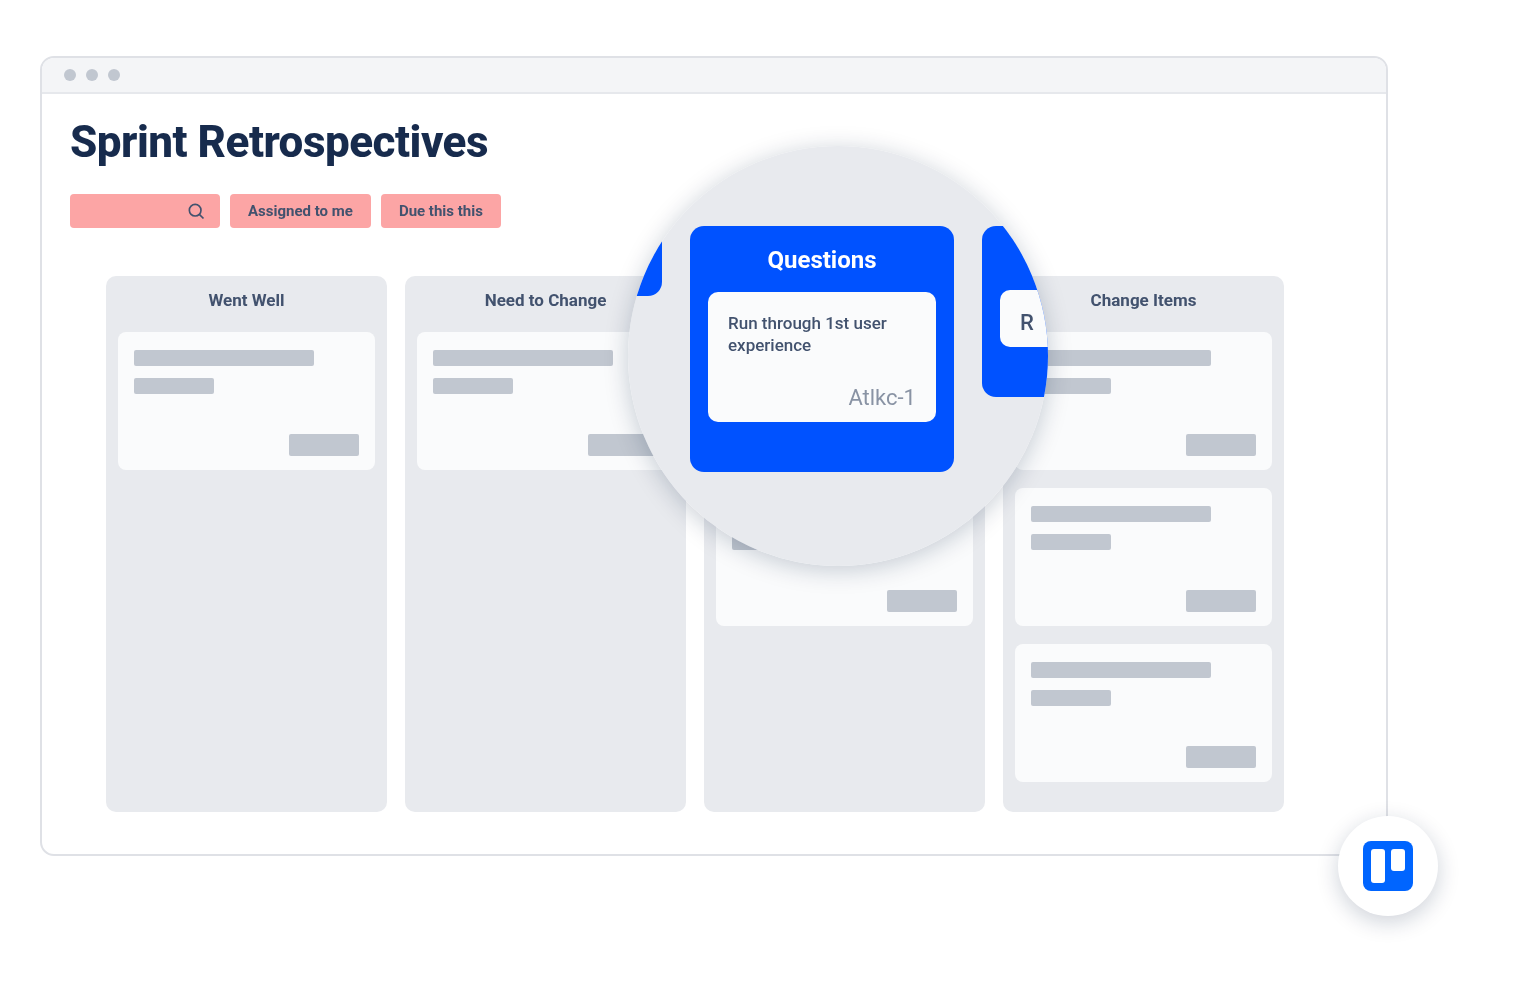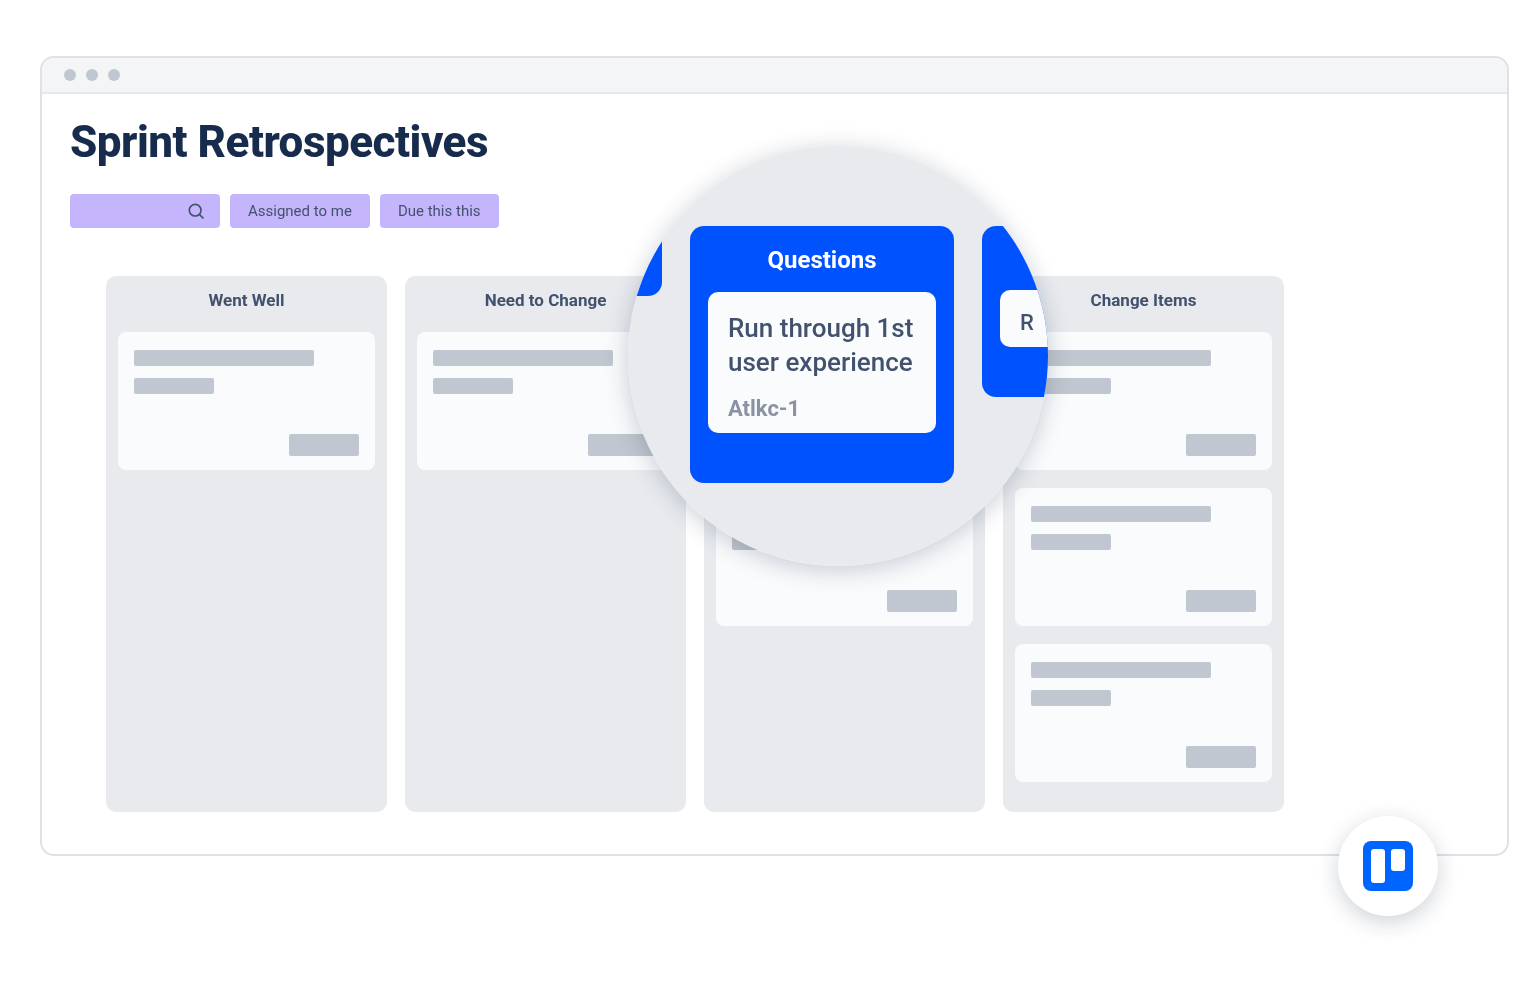--- a/index.html
+++ b/index.html
@@ -8,21 +8,21 @@
     font-family: -apple-system, BlinkMacSystemFont, "Segoe UI", Roboto, "Helvetica Neue", Arial, sans-serif;
     background: #ffffff;
     position: relative;
     overflow: hidden;
   }
 
   .window {
     position: absolute;
     top: 56px;
     left: 40px;
-    width: 1469px;
+    width: 1348px;
     height: 800px;
     background: #ffffff;
     border: 2px solid #dfe1e6;
     border-radius: 14px;
     overflow: hidden;
   }
 
   .titlebar {
     height: 36px;
     background: #f4f5f7;
@@ -48,29 +48,29 @@
     margin-bottom: 26px;
   }
 
   .toolbar {
     display: flex;
     gap: 10px;
     margin-bottom: 48px;
   }
 
   .chip {
-    background: #c4b5fd;
+    background: #fca5a5;
     border-radius: 4px;
     height: 34px;
     display: flex;
     align-items: center;
     justify-content: center;
     padding: 0 18px;
     font-size: 15px;
-    font-weight: 400;
+    font-weight: 700;
     color: #42526e;
     white-space: nowrap;
   }
 
   .search-chip {
     width: 150px;
     justify-content: flex-end;
     padding-right: 14px;
   }
 
@@ -144,30 +144,30 @@
     font-weight:700;
     text-align:center;
     margin-bottom:18px;
   }
   .lens-card {
     background:#fafbfc;
     border-radius:10px;
     padding:20px 20px 12px 20px;
   }
   .lens-card-text {
-    font-size:26px;
+    font-size:17px;
     font-weight:500;
     color:#42526e;
     line-height:1.3;
-    margin-bottom:16px;
+    margin-bottom:29px;
   }
   .lens-card-tag {
-    text-align:left;
+    text-align:right;
     font-size:22px;
-    font-weight:700;
+    font-weight:400;
     color:#8993a4;
   }
   .lens-peek-r { color:#42526e; font-size:22px; font-weight:500; }
 
   
   .badge {
     position:absolute;
     right: 76px;
     bottom: 76px;
     width: 100px;

